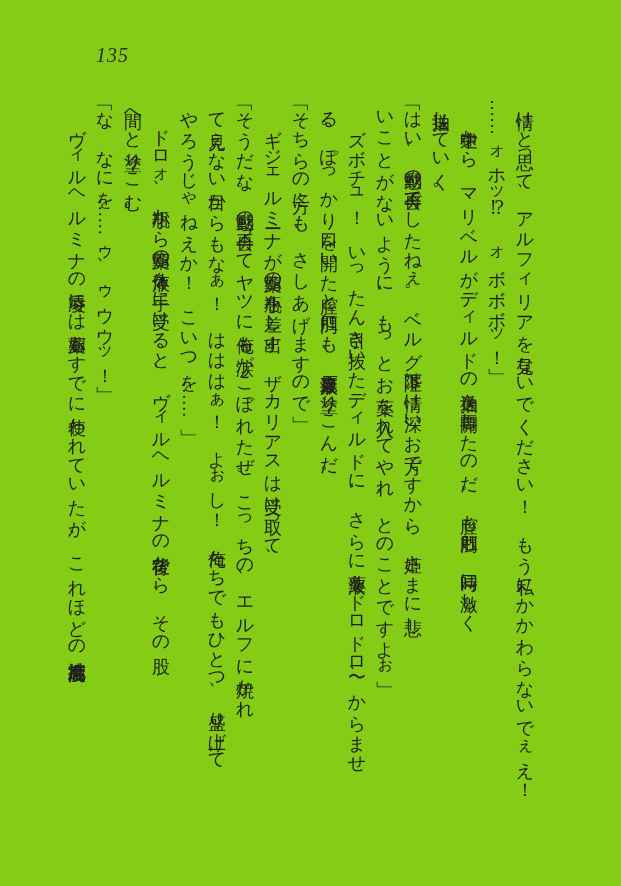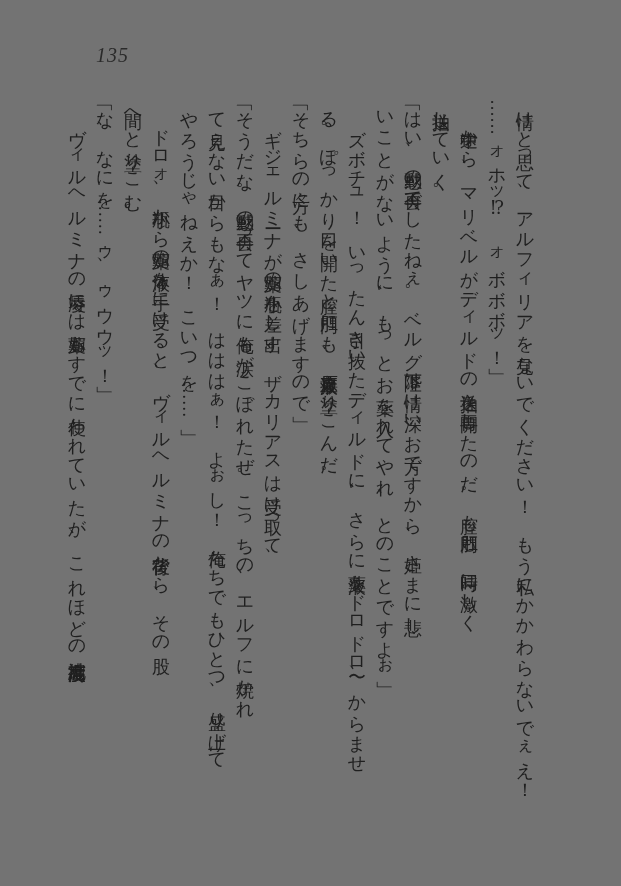--- a/index.html
+++ b/index.html
@@ -9,21 +9,21 @@
   body {
     width: 621px;
     height: 886px;
     background: #ffffff;
     font-family: "Liberation Serif", "DejaVu Serif", serif;
   }
   .page {
     position: relative;
     width: 621px;
     height: 886px;
-    background: #737373;
+    background: #84cc16;
     overflow: hidden;
   }
   .page-number {
     position: absolute;
     top: 44px;
     left: 96px;
     font-size: 20px;
     font-style: italic;
     color: #2a2a2a;
     letter-spacing: 1px;

